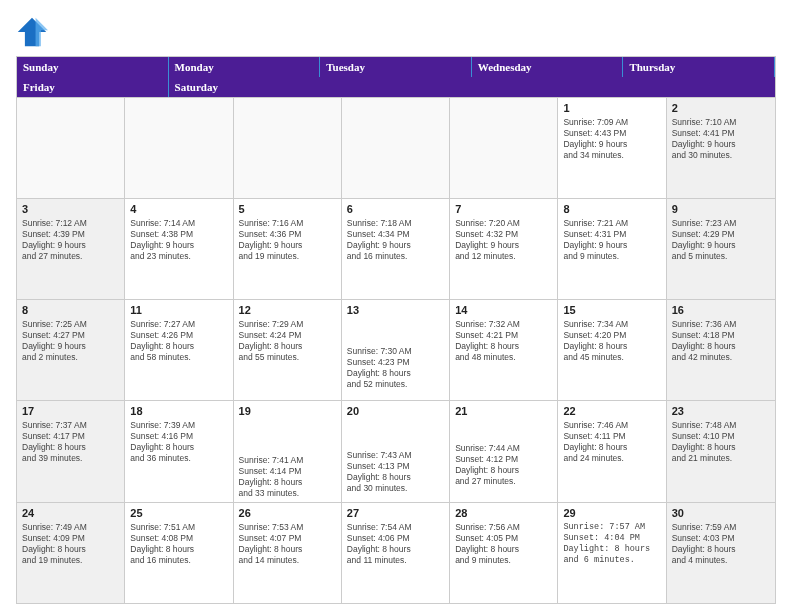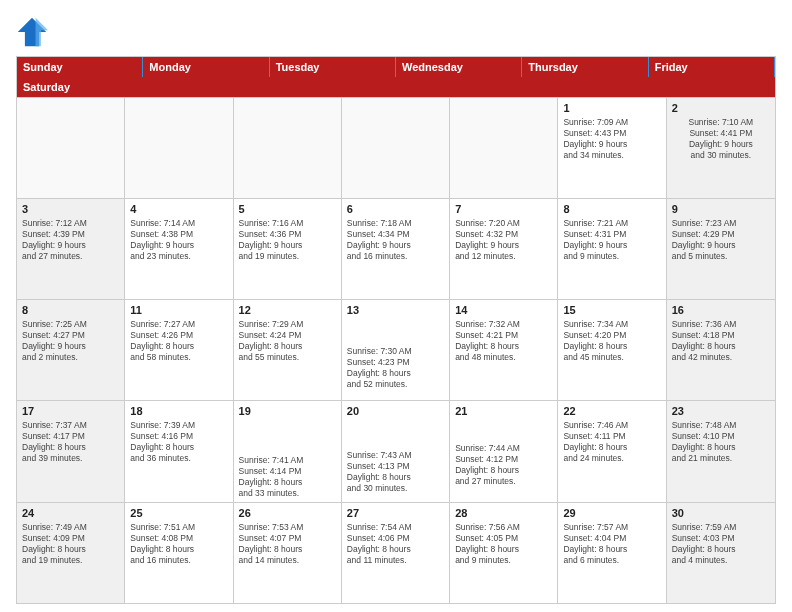--- a/index.html
+++ b/index.html
@@ -61,22 +61,23 @@
       color: #555;
     }
     .calendar {
       flex: 1;
       display: flex;
       flex-direction: column;
       border: 1px solid #ccc;
     }
     .cal-header {
       display: grid;
-      grid-template-columns: repeat(6, 1fr);
-      background: #b91c1c;
+      grid-template-columns: repeat(5, 1fr);
+      background: #4c1d95;
+      font-family: Liberation Serif, serif;
     }
     .cal-header-cell {
       color: #fff;
       font-size: 11px;
       font-weight: bold;
       padding: 4px 6px;
       border-right: 1px solid #3a8fd4;
     }
     .cal-header-cell:last-child { border-right: none; }
     .cal-body {
@@ -154,21 +155,21 @@
           <div class="cal-cell empty"></div>
           <div class="cal-cell">
             <span class="day-num">1</span>
             <div class="day-info" style="white-space: pre-line;">Sunrise: 7:09 AM
 Sunset: 4:43 PM
 Daylight: 9 hours
 and 34 minutes.</div>
           </div>
           <div class="cal-cell shaded">
             <span class="day-num">2</span>
-            <div class="day-info" style="white-space: pre-line; text-align: center;">Sunrise: 7:10 AM
+            <div class="day-info" style="white-space: pre-line;">Sunrise: 7:10 AM
 Sunset: 4:41 PM
 Daylight: 9 hours
 and 30 minutes.</div>
           </div>
         </div>
         <div class="cal-row">
           <div class="cal-cell shaded">
             <span class="day-num">3</span>
             <div class="day-info" style="white-space: pre-line;">Sunrise: 7:12 AM
 Sunset: 4:39 PM
@@ -351,21 +352,21 @@
           </div>
           <div class="cal-cell">
             <span class="day-num">28</span>
             <div class="day-info" style="white-space: pre-line;">Sunrise: 7:56 AM
 Sunset: 4:05 PM
 Daylight: 8 hours
 and 9 minutes.</div>
           </div>
           <div class="cal-cell">
             <span class="day-num">29</span>
-            <div class="day-info" style="white-space: pre-line;">Sunrise: 7:57 AM
+            <div class="day-info" style="white-space: pre-line; font-family: Liberation Mono, monospace;">Sunrise: 7:57 AM
 Sunset: 4:04 PM
 Daylight: 8 hours
 and 6 minutes.</div>
           </div>
           <div class="cal-cell shaded">
             <span class="day-num">30</span>
             <div class="day-info" style="white-space: pre-line;">Sunrise: 7:59 AM
 Sunset: 4:03 PM
 Daylight: 8 hours
 and 4 minutes.</div>

